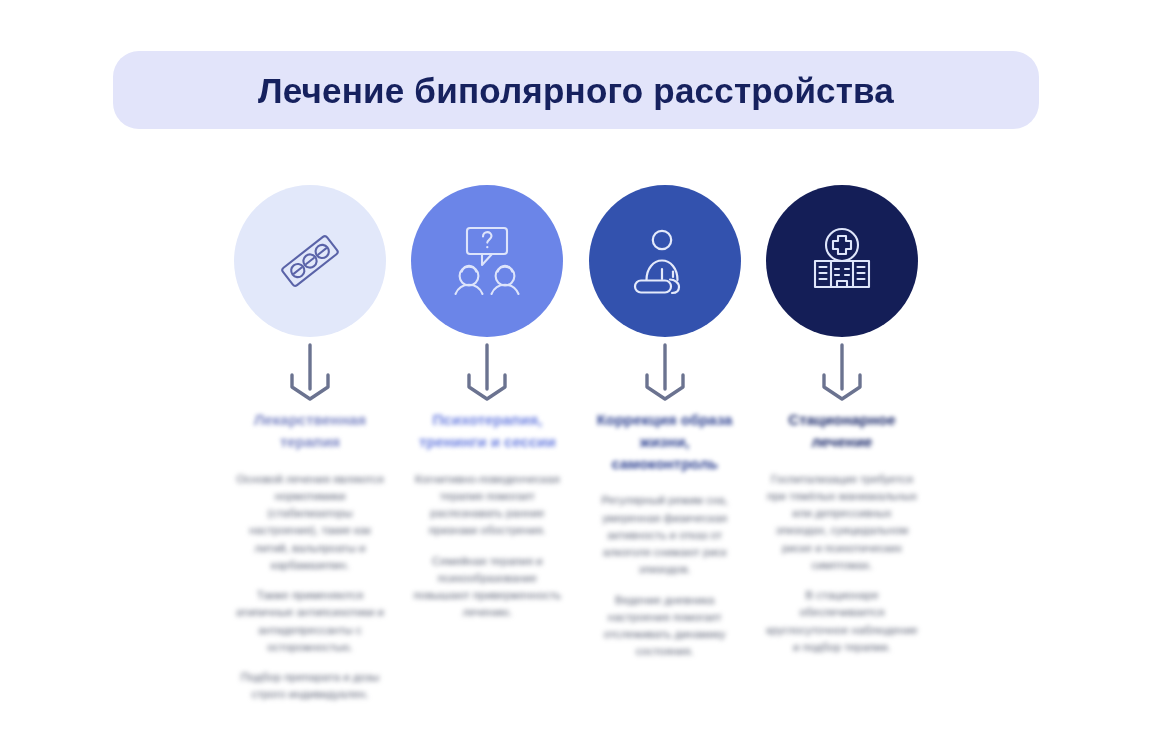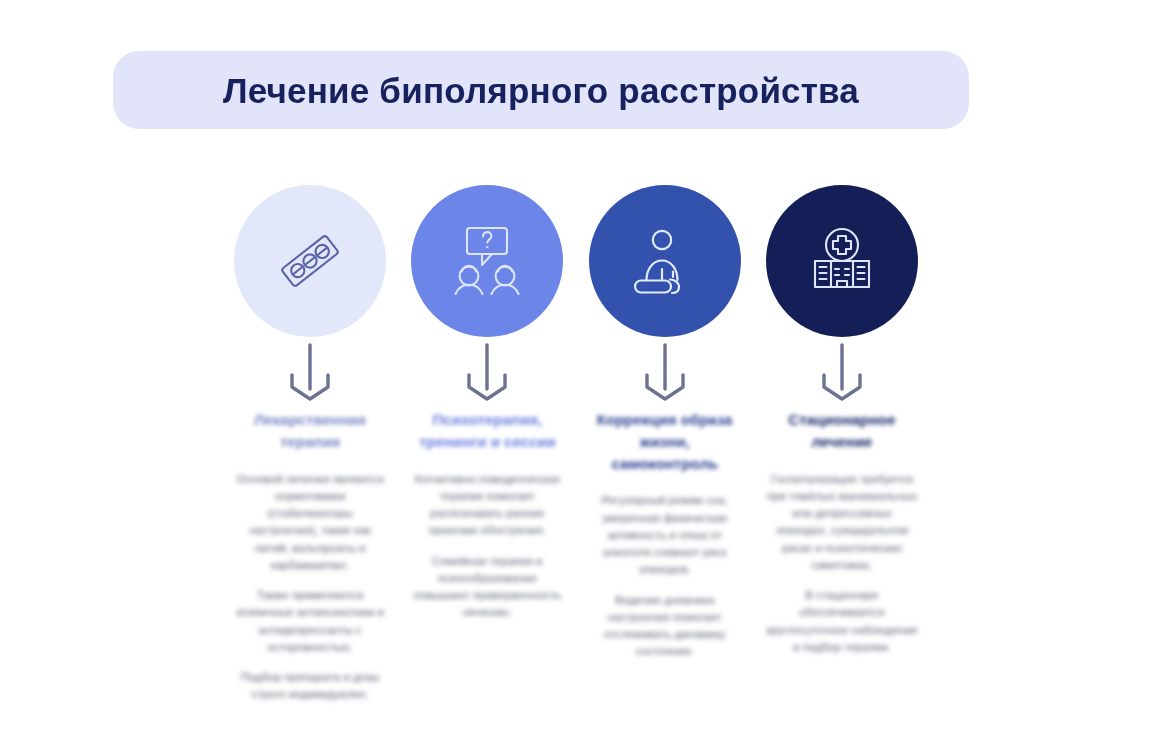--- a/index.html
+++ b/index.html
@@ -20,21 +20,21 @@
     position: absolute;
     inset: 0;
     background: #ffffff;
   }
 
   
   .title-banner {
     position: absolute;
     left: 113px;
     top: 51px;
-    width: 856px;
+    width: 926px;
     height: 78px;
     background: #e2e4fa;
     border-radius: 26px;
     display: flex;
     align-items: center;
     justify-content: center;
     box-sizing: border-box;
   }
   .title-text {
     font-size: 35px;

